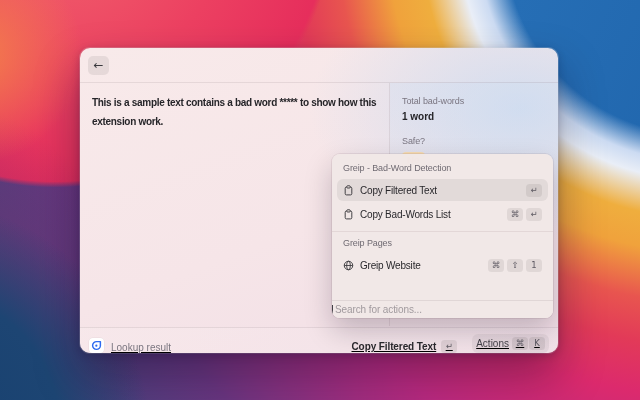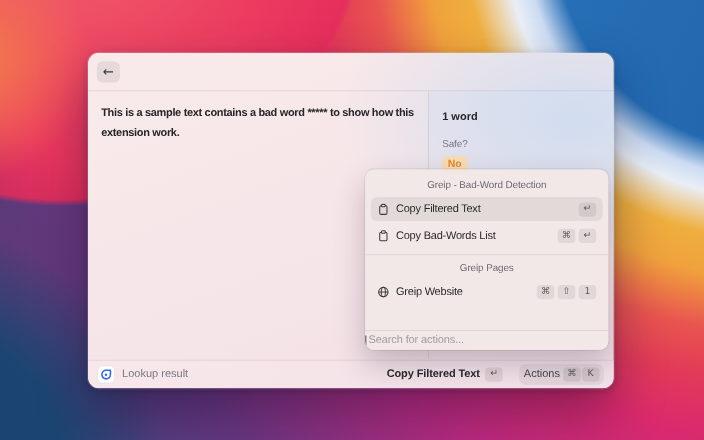--- a/index.html
+++ b/index.html
@@ -43,43 +43,43 @@
   .meta-pane { flex:1; padding:13px 12px;
                background:linear-gradient(180deg, rgba(208,222,241,.35), rgba(208,222,241,0) 65%); }
   .meta-label { font-size:9px; color:#7a7580; letter-spacing:-.1px; }
   .meta-value { font-size:10px; font-weight:600; color:#262529; margin-top:5px; }
   .meta-label.second { margin-top:14px; }
   .safe-badge { display:inline-block; margin-top:6px; padding:2px 5px 3px; border-radius:4px;
                 background:#f8dcb2; color:#e2892e; font-size:9.5px; font-weight:700; }
 
   
   .status-bar { position:absolute; left:0; right:0; bottom:0; height:26px;
-                display:flex; align-items:center; gap:7px; padding:0 9px;
+                display:flex; align-items:flex-end; gap:7px; padding:0 9px;
                 border-top:1px solid rgba(60,30,40,.09);
-                background:linear-gradient(90deg, rgba(248,234,236,.6), rgba(242,227,234,.6)); }
+                background:linear-gradient(90deg, rgba(248,234,236,.6), rgba(242,227,234,.6));text-decoration:underline; }
   .app-tile { width:15px; height:15px; border-radius:4px; background:#ffffff;
               display:flex; align-items:center; justify-content:center;
               box-shadow:0 0 0 .5px rgba(0,0,0,.06); }
   .app-name { font-size:10px; color:#7c7781; }
   .sb-spacer { flex:1; }
   .primary-action { display:flex; align-items:center; gap:5px; cursor:default; }
   .primary-label { font-size:10px; font-weight:700; color:#2a292d; letter-spacing:-.1px; }
   .kbd { display:inline-flex; align-items:center; justify-content:center;
          height:13px; min-width:16px; padding:0 3px; border-radius:3.5px;
          background:rgba(0,0,0,.08); color:#5c5861; font-size:8.5px; line-height:1;
          font-family:"DejaVu Sans", sans-serif; }
   .actions-group { display:flex; align-items:center; gap:1px; margin-left:8px;
                    padding:3px 4px; border-radius:6px; background:rgba(0,0,0,.05); cursor:default; }
   .actions-label { font-size:10px; color:#46434a; margin-right:2px; }
 
   
   .popup { position:absolute; left:252px; top:106px; width:221px; height:164px;
            border-radius:8px; overflow:hidden; display:flex; flex-direction:column;
            background:rgba(241,232,231,.985);
-           box-shadow:0 0 0 1px rgba(60,30,40,.08), 0 12px 28px rgba(20,10,30,.22);text-align:center; }
+           box-shadow:0 0 0 1px rgba(60,30,40,.08), 0 12px 28px rgba(20,10,30,.22); }
   .menu-scroll { flex:1; overflow:hidden; padding-top:8px; }
   .menu-title { font-size:9px; color:#6f6a72; padding:0 11px; line-height:12px; letter-spacing:-.1px; }
   .section-label { font-size:9px; color:#6f6a72; padding:0 11px; line-height:11px; letter-spacing:-.1px; }
   .menu-title + .section-label { margin-top:8px; }
   .menu-item { display:flex; align-items:center; gap:6px; height:22px;
                margin:0 5px; padding:0 6px; border-radius:6px; cursor:default; }
   .menu-item.first { margin-top:5px; }
   .menu-item + .menu-item { margin-top:2px; }
   .menu-item.selected { background:rgba(0,0,0,.06); }
   .menu-item-label { font-size:10px; font-weight:500; color:#29282c; letter-spacing:-.2px; }
@@ -104,20 +104,21 @@
       <span>←</span>
     </div>
   </div>
 
   <div class="win-body">
     <div class="main-pane">
       <div class="sample-text">This is a sample text contains a bad word ***** to show how this
 extension work.</div>
     </div>
     <div class="meta-pane">
+      <div class="meta-label">Total bad-words</div>
       <div class="meta-value">1 word</div>
       <div class="meta-label second">Safe?</div>
       <span class="safe-badge">No</span>
     </div>
   </div>
 
   <div class="status-bar">
     <div class="app-tile">
       <svg width="11" height="11" viewBox="0 0 15 15">
         <path d="M7.5 2.2 a5.3 5.3 0 1 0 5.3 5.3 l0 -5.3 z" fill="none" stroke="#2e6bf0" stroke-width="2" stroke-linejoin="round"></path>

